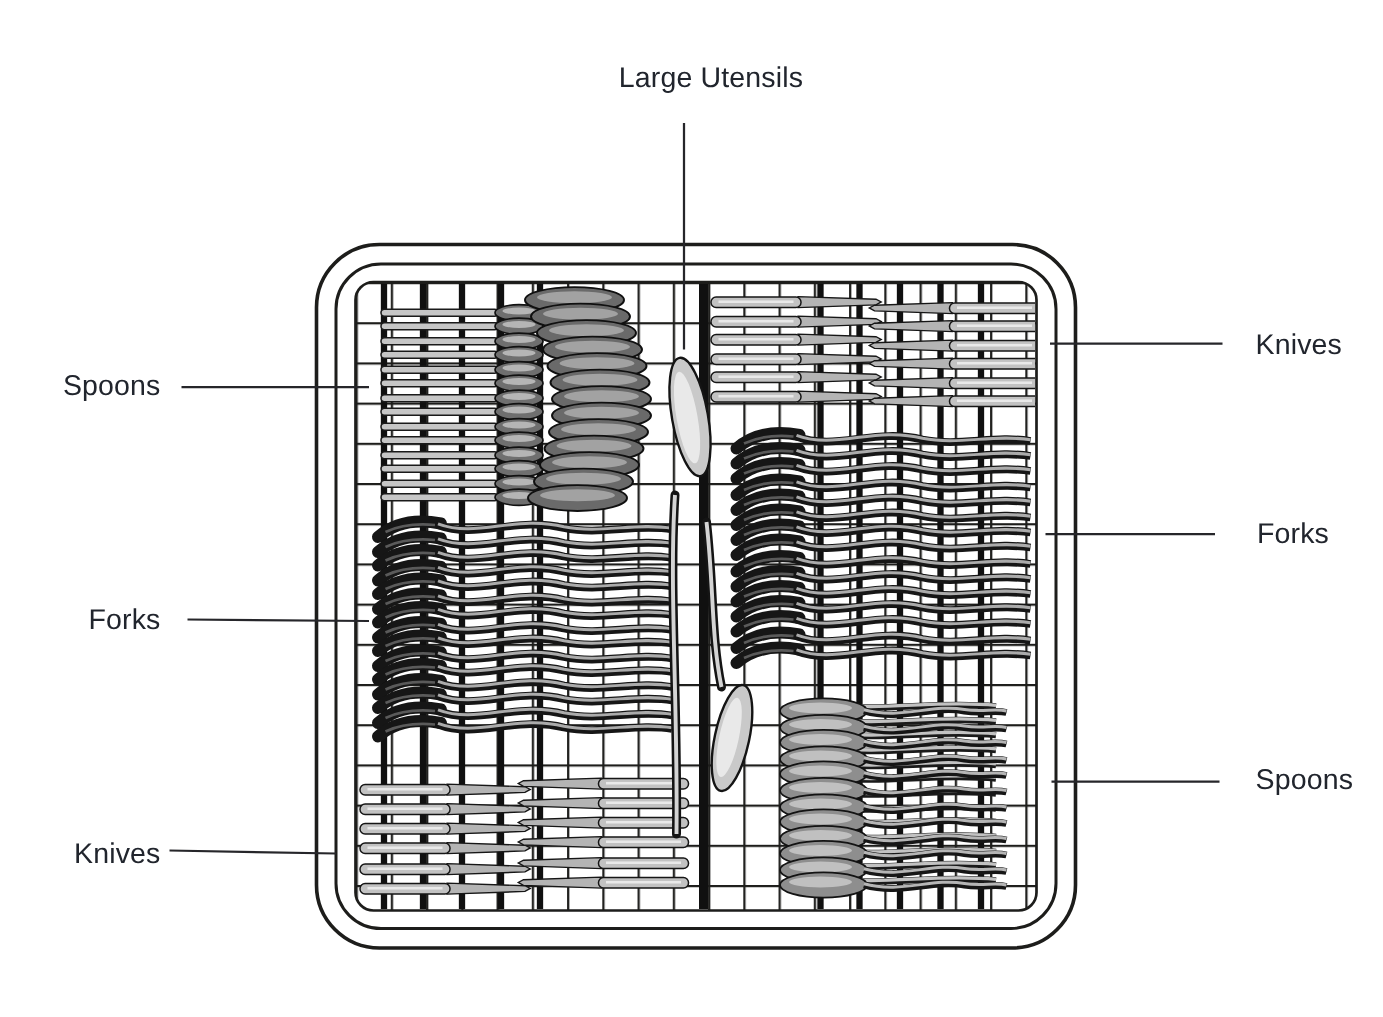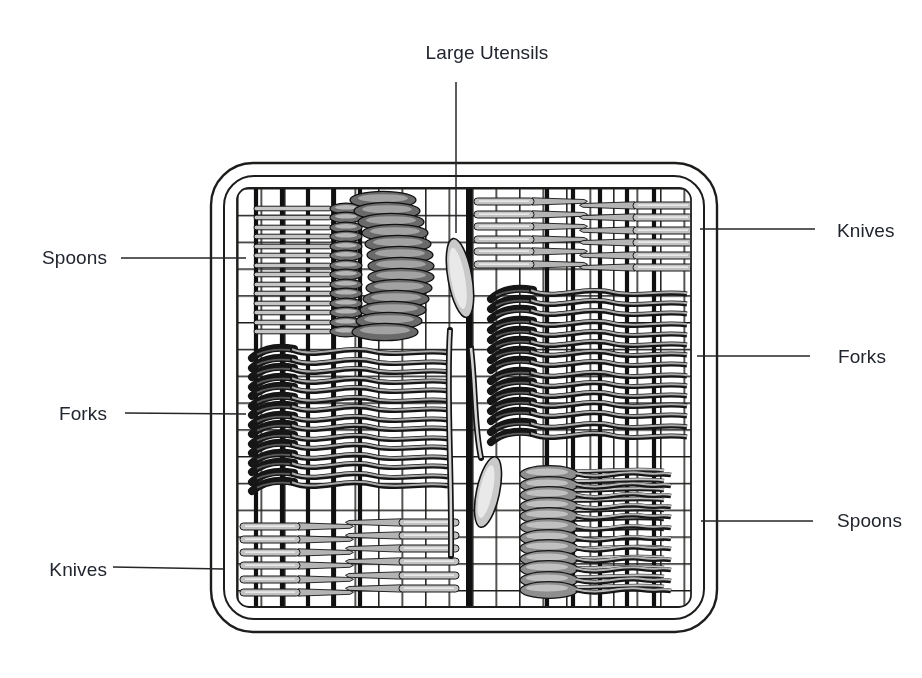--- a/index.html
+++ b/index.html
@@ -240,21 +240,21 @@
       <line x1="456" y1="82" x2="456" y2="233"></line>
       <line x1="121" y1="258" x2="246" y2="258"></line>
       <line x1="125" y1="413" x2="246" y2="414"></line>
       <line x1="113" y1="567" x2="224" y2="569"></line>
       <line x1="700" y1="229" x2="815" y2="229"></line>
       <line x1="697" y1="356" x2="810" y2="356"></line>
       <line x1="701" y1="521" x2="813" y2="521"></line>
     </g>
   </svg>
 
-  <div class="lbl lbl-center" style="left:407px;top:41px;width:160px;">Large Utensils</div>
+  <div class="lbl lbl-center" style="left:394px;top:41px;width:160px;">Large Utensils</div>
 
   <div class="lbl lbl-left" style="top:246px;">Spoons</div>
 
   <div class="lbl lbl-left" style="top:402px;">Forks</div>
 
   <div class="lbl lbl-left" style="top:558px;">Knives</div>
 
   <div class="lbl" style="left:837px;top:219px;">Knives</div>
 
   <div class="lbl" style="left:838px;top:345px;">Forks</div>

